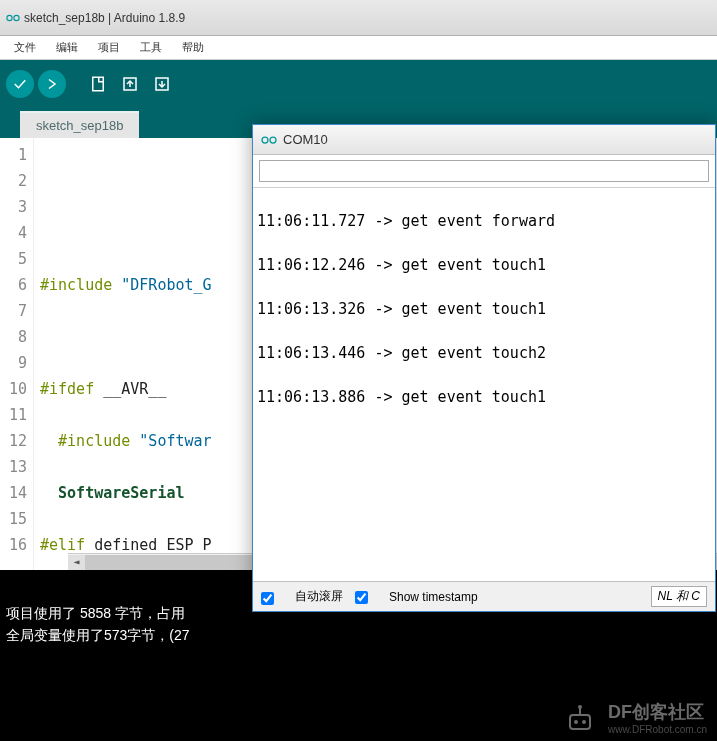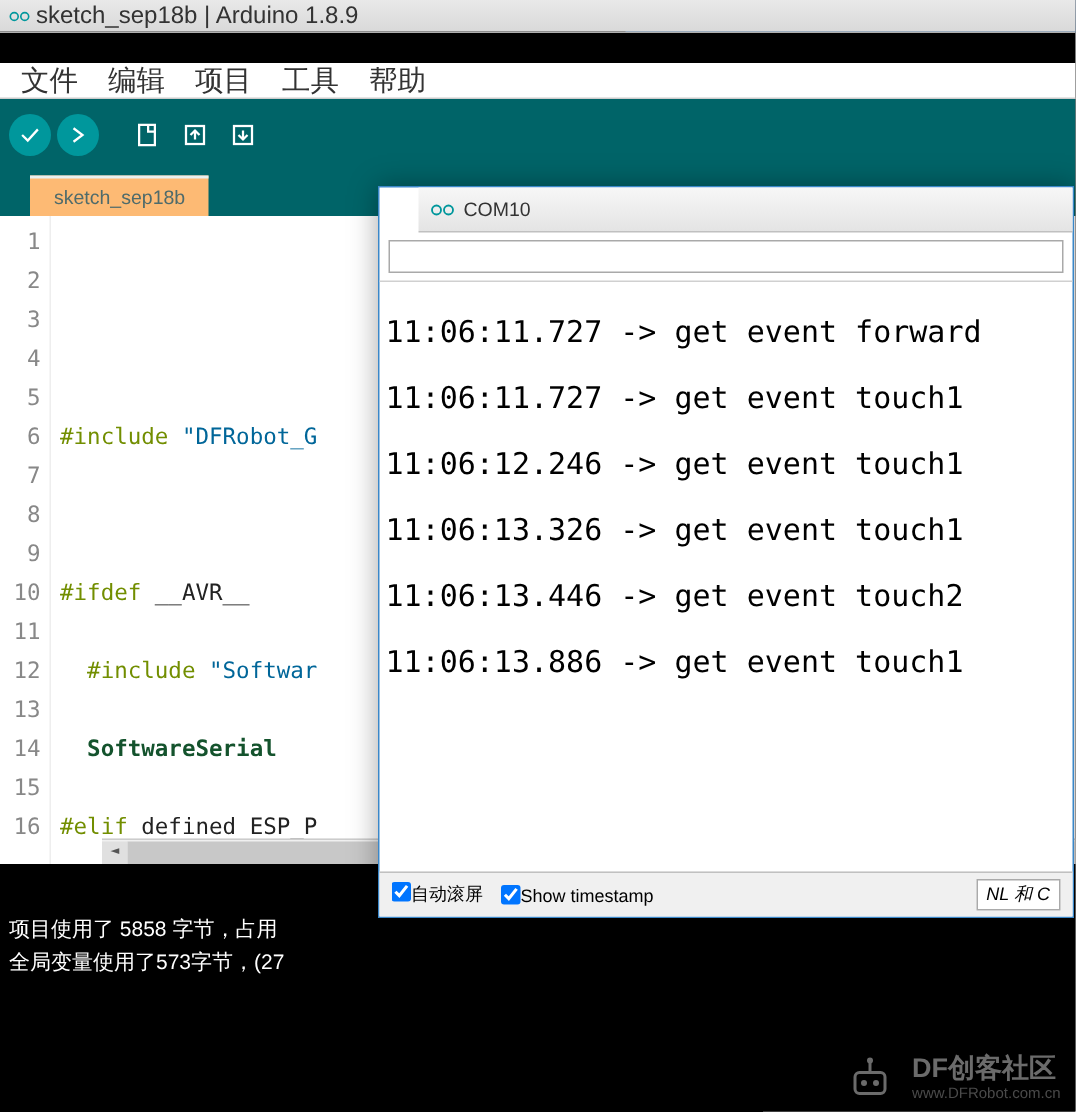--- a/index.html
+++ b/index.html
@@ -5,40 +5,39 @@
   * { margin: 0; padding: 0; box-sizing: border-box; }
   body {
     font-family: Arial, sans-serif;
     background: #000;
     width: 717px;
     height: 741px;
     overflow: hidden;
     position: relative;
   }
   .titlebar {
-    height: 22px;
+    height: 36px;
     background: linear-gradient(to bottom, #e9e9e9, #d9d9d9);
     display: flex;
     align-items: center;
     padding: 0 6px;
-    font-size: 16px;
+    font-size: 12px;
     color: #333;
     border-bottom: 1px solid #b0b0b0;
   }
   .titlebar svg.app-ico { width: 14px; height: 14px; margin-right: 4px; }
   .menubar {
     height: 24px;
     background: #fff;
     display: flex;
     align-items: center;
     padding: 0 4px;
-    font-size: 19px;
+    font-size: 11px;
     color: #333;
     border-bottom: 1px solid #ccc;
-    margin-top: 20px;
   }
   .menubar span { padding: 0 10px; cursor: default; }
   .toolbar {
     height: 48px;
     background: #006468;
     display: flex;
     align-items: center;
     padding: 0 6px;
     gap: 4px;
   }
@@ -53,21 +52,21 @@
   .tbtn.circ { background:#00979c; border-radius:50%; }
   .tbtn svg { width:18px; height:18px; fill:none; stroke:#fff; stroke-width:2; }
   .tabbar {
     height: 30px;
     background: #006468;
     display: flex;
     align-items: flex-end;
     padding-left: 20px;
   }
   .tab {
-    background: #fdba74;
+    background: #e5e5e5;
     color: #4f6b6b;
     padding: 5px 16px;
     font-size: 13px;
     border-top: 2px solid #e8f0f0;
   }
   .editor {
     display: flex;
     background: #fff;
     height: 432px;
     overflow: hidden;
@@ -158,55 +157,54 @@
   .serial-title {
     height: 30px;
     background: linear-gradient(to bottom,#f7f7f7,#e4e4e4);
     border-bottom: 1px solid #c0c0c0;
     display: flex;
     align-items: center;
     padding: 12px 8px;
     font-size: 13px;
     color: #333;
     gap: 6px;
-    margin-left: 26px;
   }
   .serial-title svg { width:16px; height:16px; }
   .serial-input-row {
     padding: 5px 6px;
     border-bottom: 1px solid #d0d0d0;
   }
   .serial-input-row input {
     width: 100%;
     height: 22px;
     border: 1px solid #a9a9a9;
     padding: 0 4px;
     font-size: 13px;
   }
   .serial-output {
     flex: 1;
     font-family: Consolas, monospace;
-    font-size: 20px;
+    font-size: 15px;
     line-height: 22px;
     padding: 0 4px;
     white-space: pre;
     overflow: hidden;
     color: #000;
   }
   .serial-bottom {
     height: 30px;
     border-top: 1px solid #c0c0c0;
     display: flex;
     align-items: center;
     padding: 0 8px;
     gap: 12px;
     font-size: 12px;
     background: #f0f0f0;
   }
-  .serial-bottom label { display:flex; align-items:flex-start; gap:0; }
+  .serial-bottom label { display:flex; align-items:flex-end; gap:21px; }
   .serial-bottom .spacer { flex:1; }
   .serial-bottom .combo {
     border:1px solid #aaa;
     padding:1px 6px;
     background:#fff;
     font-size:12px;
     font-style:italic;
   }
 
   
@@ -347,21 +345,20 @@
         <circle cx="8" cy="8" r="6" fill="none" stroke="#00979c" stroke-width="2.5"></circle>
         <circle cx="24" cy="8" r="6" fill="none" stroke="#00979c" stroke-width="2.5"></circle>
       </svg>
     <span>COM10</span>
   </div>
   <div class="serial-input-row">
     <input type="text" placeholder="" style="">
   </div>
   <div class="serial-output">
 <div>11:06:11.727 -&gt; get event forward</div>
-<div>11:06:11.727 -&gt; get event touch1</div>
 <div>11:06:12.246 -&gt; get event touch1</div>
 <div>11:06:13.326 -&gt; get event touch1</div>
 <div>11:06:13.446 -&gt; get event touch2</div>
 <div>11:06:13.886 -&gt; get event touch1</div>
 
 
 
 
 
 

